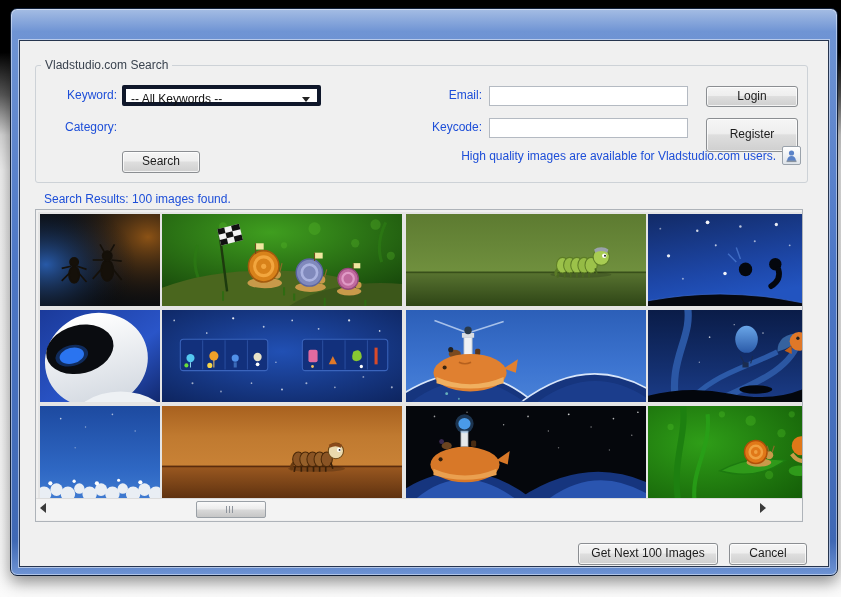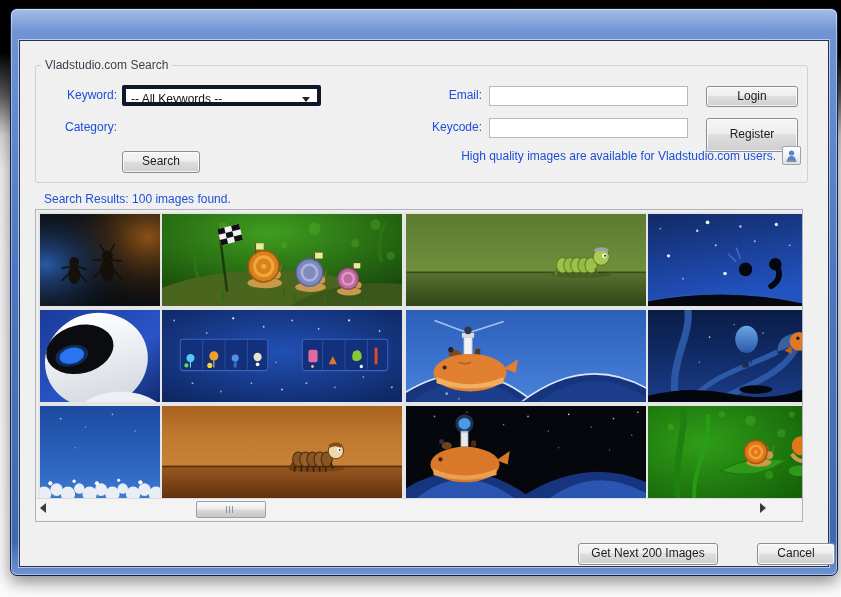--- a/index.html
+++ b/index.html
@@ -68,21 +68,21 @@
   .sbarrow{position:absolute;top:4px;width:0;height:0;border-top:5px solid transparent;border-bottom:5px solid transparent;}
   #sb-left{left:4px;border-right:6px solid #3a3a3a;}
   #sb-right{left:724px;border-left:6px solid #3a3a3a;}
   #sb-thumb{position:absolute;left:160px;top:2px;width:68px;height:15px;border:1px solid #9aa0a6;border-radius:2px;
     background:linear-gradient(#fafafa,#ececec 45%,#d8d8d8 55%,#c6c6c6);}
   #sb-grip{position:absolute;left:29px;top:4px;width:9px;height:7px;
     background:repeating-linear-gradient(90deg,#8e949c 0 1px,transparent 1px 3px);}
 
   
   #btn-next{left:558px;top:502px;width:140px;height:22px;}
-  #btn-cancel{left:709px;top:502px;width:78px;height:22px;margin-left:28px;}
+  #btn-cancel{left:709px;top:502px;width:78px;height:22px;}
   #btn-search{left:102px;top:110px;width:78px;height:22px;}
   #btn-login{left:686px;top:45px;width:92px;height:21px;}
   #btn-register{left:686px;top:77px;width:92px;height:34px;}
 </style>
 </head>
 <body>
 
 <div id="stage">
 <div id="window">
 
@@ -571,18 +571,18 @@
 
       <div id="hscroll-track">
         <div class="sbarrow" id="sb-left"></div>
         <div id="sb-thumb">
           <div id="sb-grip"></div>
         </div>
         <div class="sbarrow" id="sb-right"></div>
       </div>
     </div>
 
-    <button class="btn" id="btn-next"><span>Get Next 200 Images</span></button>
+    <button class="btn" id="btn-next"><span>Get Next 100 Images</span></button>
     <button class="btn" id="btn-cancel"><span>Cancel</span></button>
 
   </div>
 </div>
 </div>
 
 </body></html>

